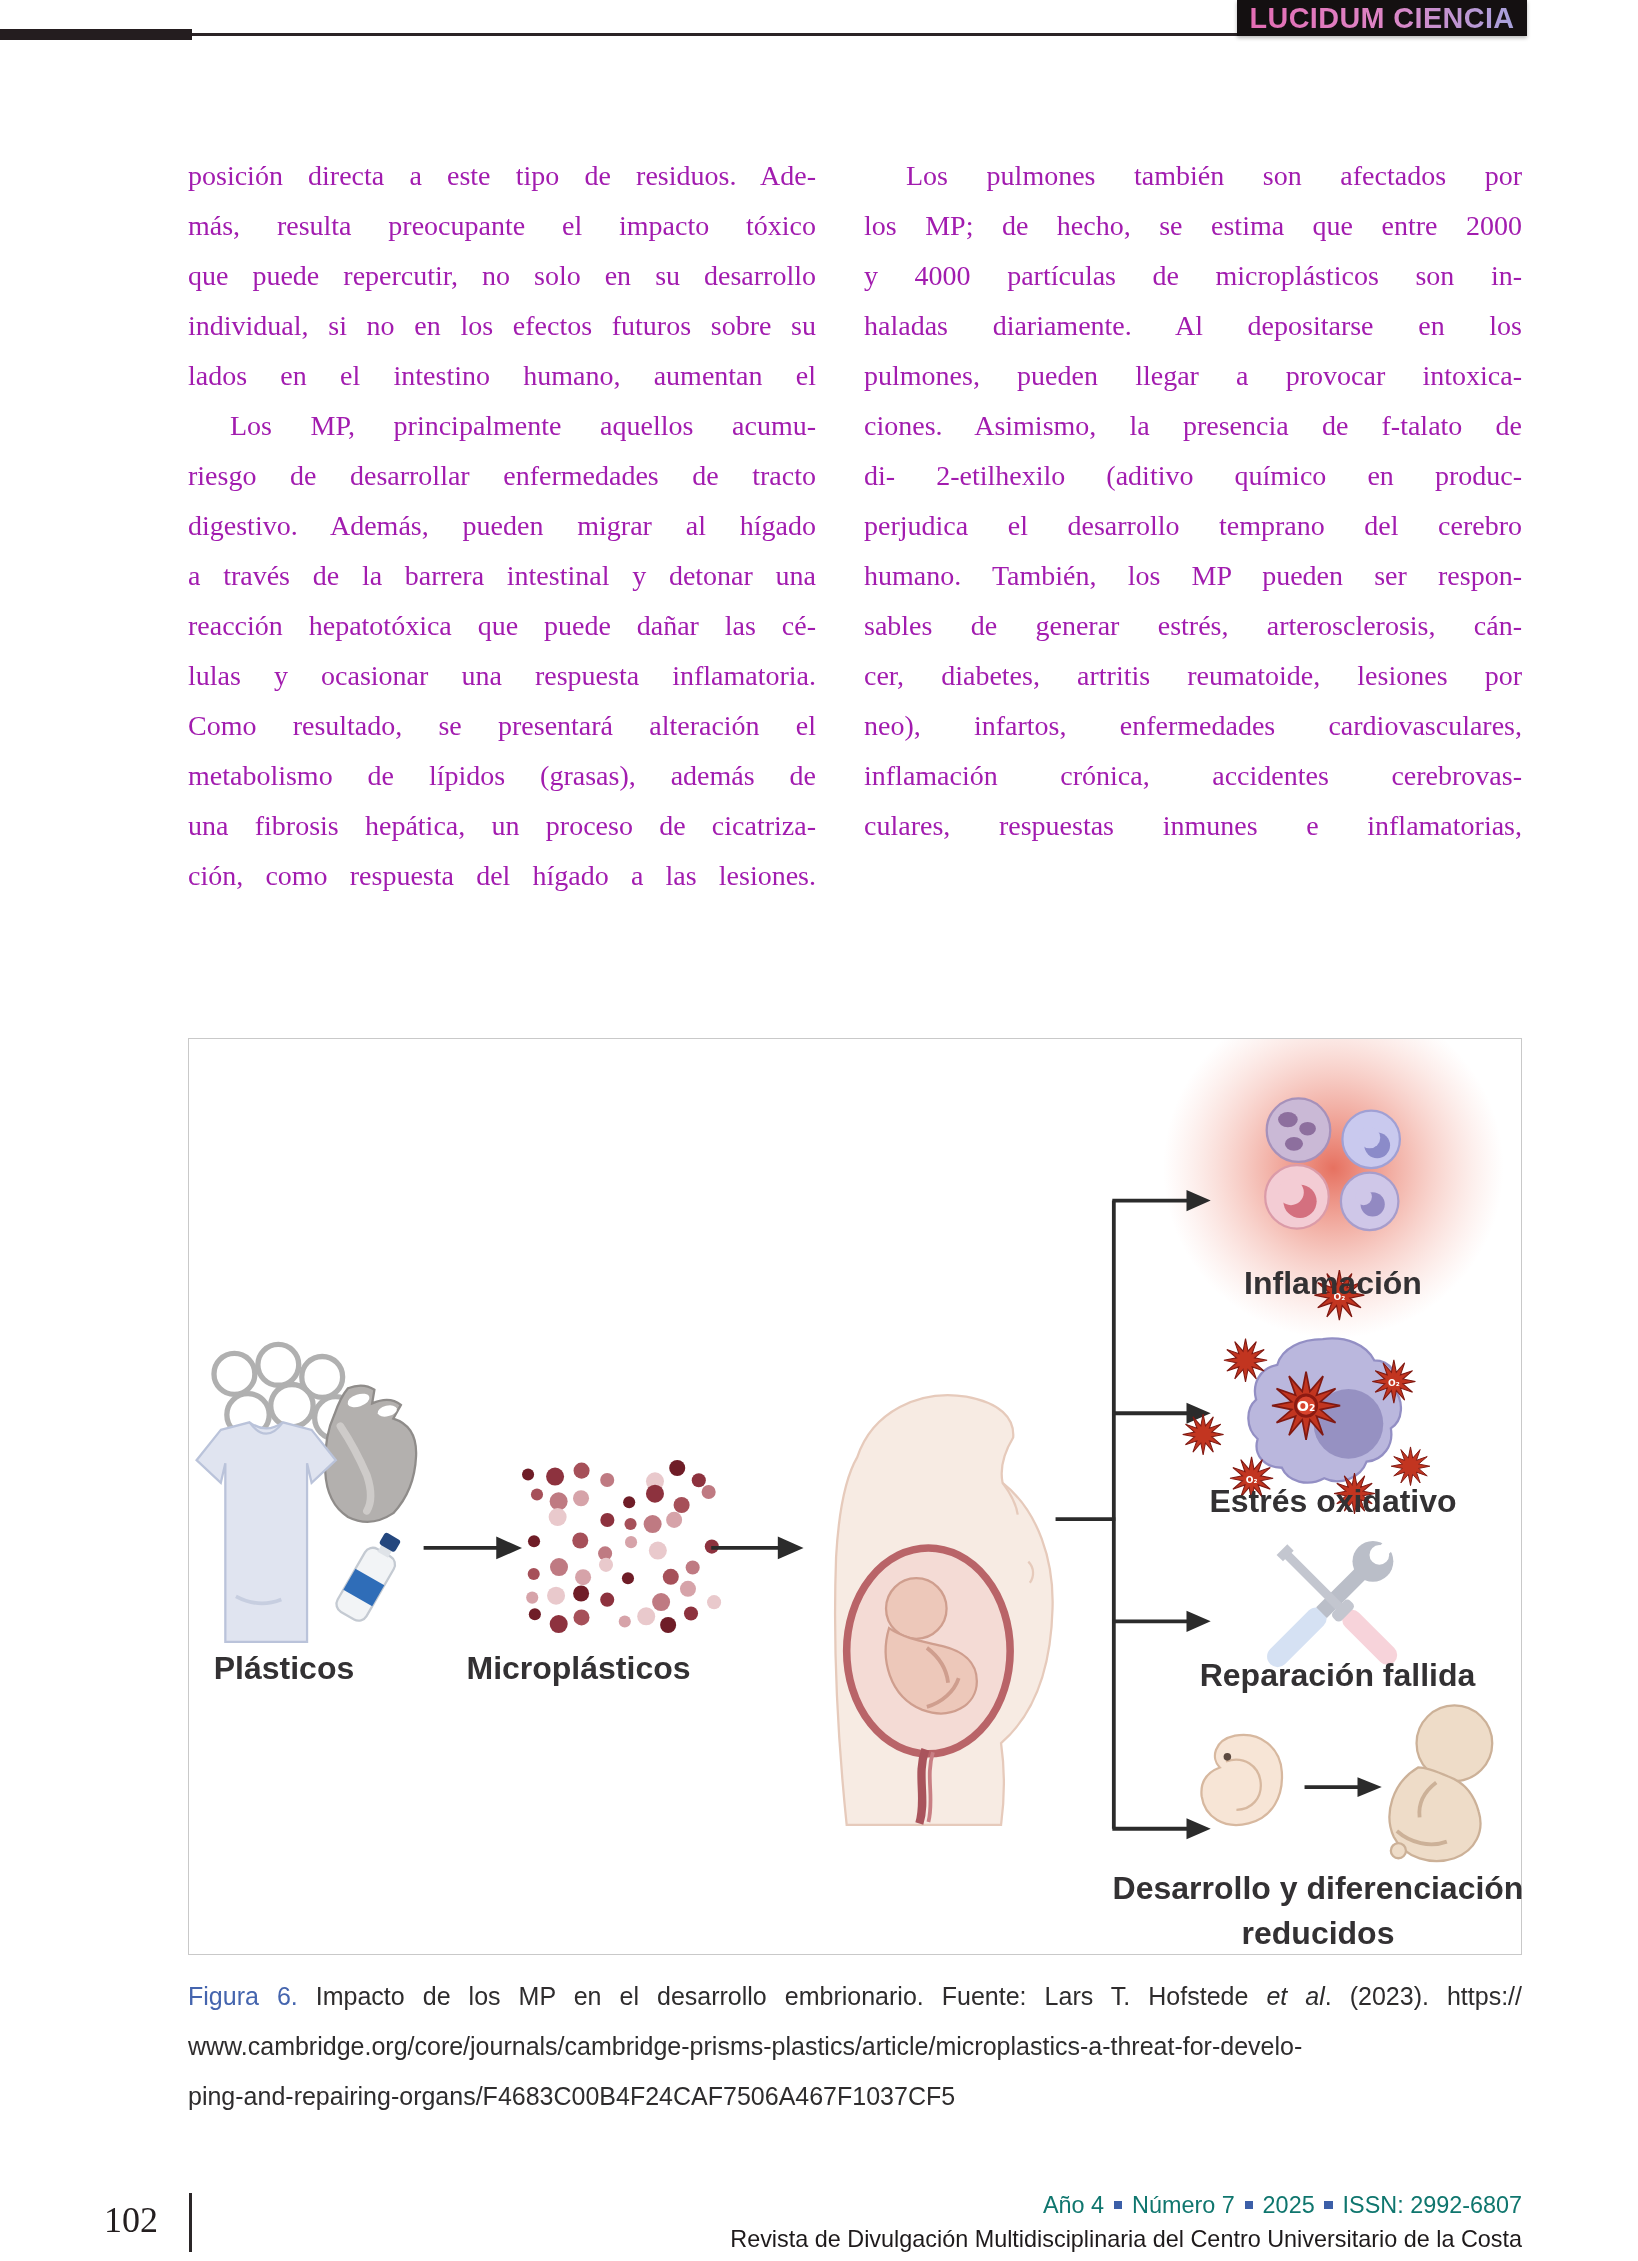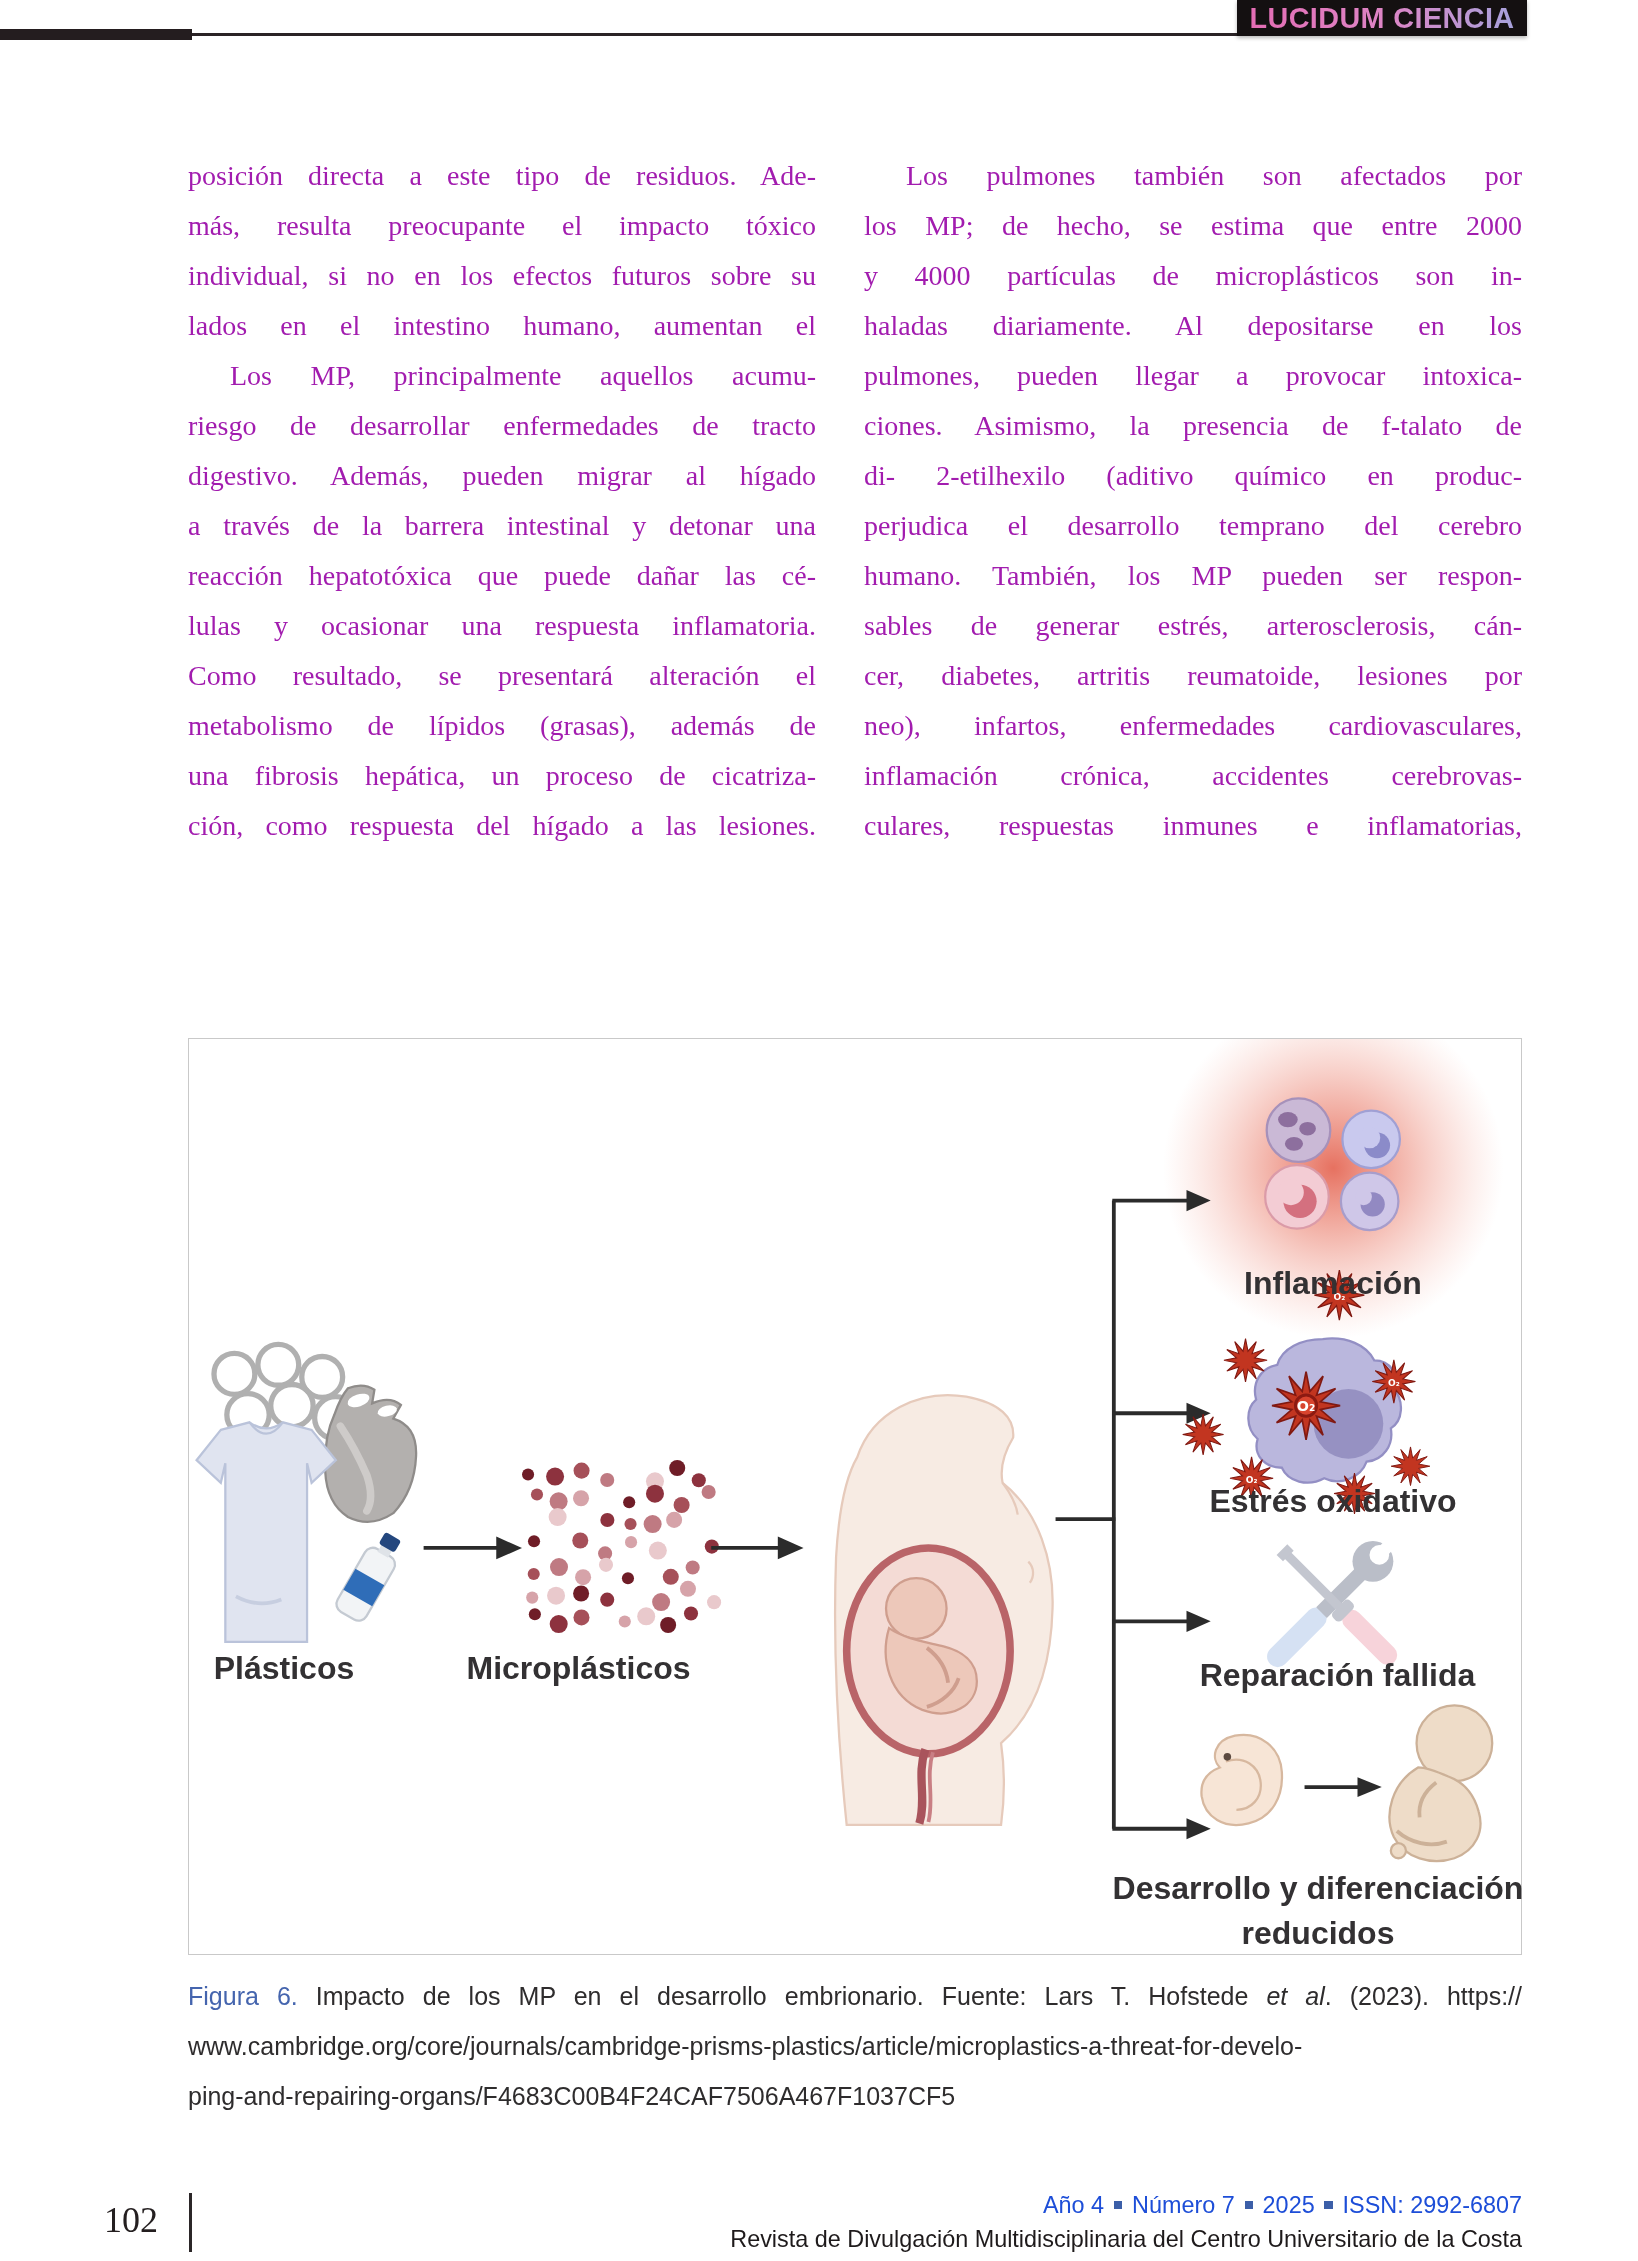--- a/index.html
+++ b/index.html
@@ -35,38 +35,39 @@
   .caption{position:absolute;left:188px;top:1971px;width:1334px;font-size:25px;color:#2e2c2d;}
   .capline{line-height:50px;height:50px;text-align:justify;text-align-last:justify;}
   .capline.nj{text-align-last:left;}
   .capline .accent{color:#4565ae;}
   .capline .ital{font-style:italic;}
 
   
   .page-number{position:absolute;left:104px;top:2199px;font-family:"Liberation Serif",serif;
                font-size:36px;color:#241f20;}
   .footer-divider{position:absolute;left:189px;top:2193px;width:3px;height:59px;background:#2b2628;}
-  .footer-meta{position:absolute;right:116px;top:2192px;font-size:23.4px;color:#1d4ed8;white-space:nowrap;}
+  .footer-meta{position:absolute;right:116px;top:2192px;font-size:23.4px;color:#0f766e;white-space:nowrap;}
   .footer-meta .sq{display:inline-block;width:8.3px;height:8.3px;background:#3c5fa8;margin:0 9.8px 3px 9.8px;vertical-align:middle;}
   .footer-journal{position:absolute;right:116px;top:2226px;font-size:23.4px;color:#1e1a1b;white-space:nowrap;}
 </style>
 </head>
 <body>
 
 <div class="page">
 
   <div class="hdr-bar"></div>
   <div class="hdr-rule"></div>
   <div class="logo-box">
     <span class="logo-text">LUCIDUM CIENCIA</span>
   </div>
 
   <div id="col-left" class="col">
       <div class="tline">posición directa a este tipo de residuos. Ade-</div>
       <div class="tline">más, resulta preocupante el impacto tóxico</div>
+      <div class="tline">que puede repercutir, no solo en su desarrollo</div>
       <div class="tline">individual, si no en los efectos futuros sobre su</div>
       <div class="tline">lados en el intestino humano, aumentan el</div>
       <div class="tline ind">Los MP, principalmente aquellos acumu-</div>
       <div class="tline">riesgo de desarrollar enfermedades de tracto</div>
       <div class="tline">digestivo. Además, pueden migrar al hígado</div>
       <div class="tline">a través de la barrera intestinal y detonar una</div>
       <div class="tline">reacción hepatotóxica que puede dañar las cé-</div>
       <div class="tline">lulas y ocasionar una respuesta inflamatoria.</div>
       <div class="tline">Como resultado, se presentará alteración el</div>
       <div class="tline">metabolismo de lípidos (grasas), además de</div>

